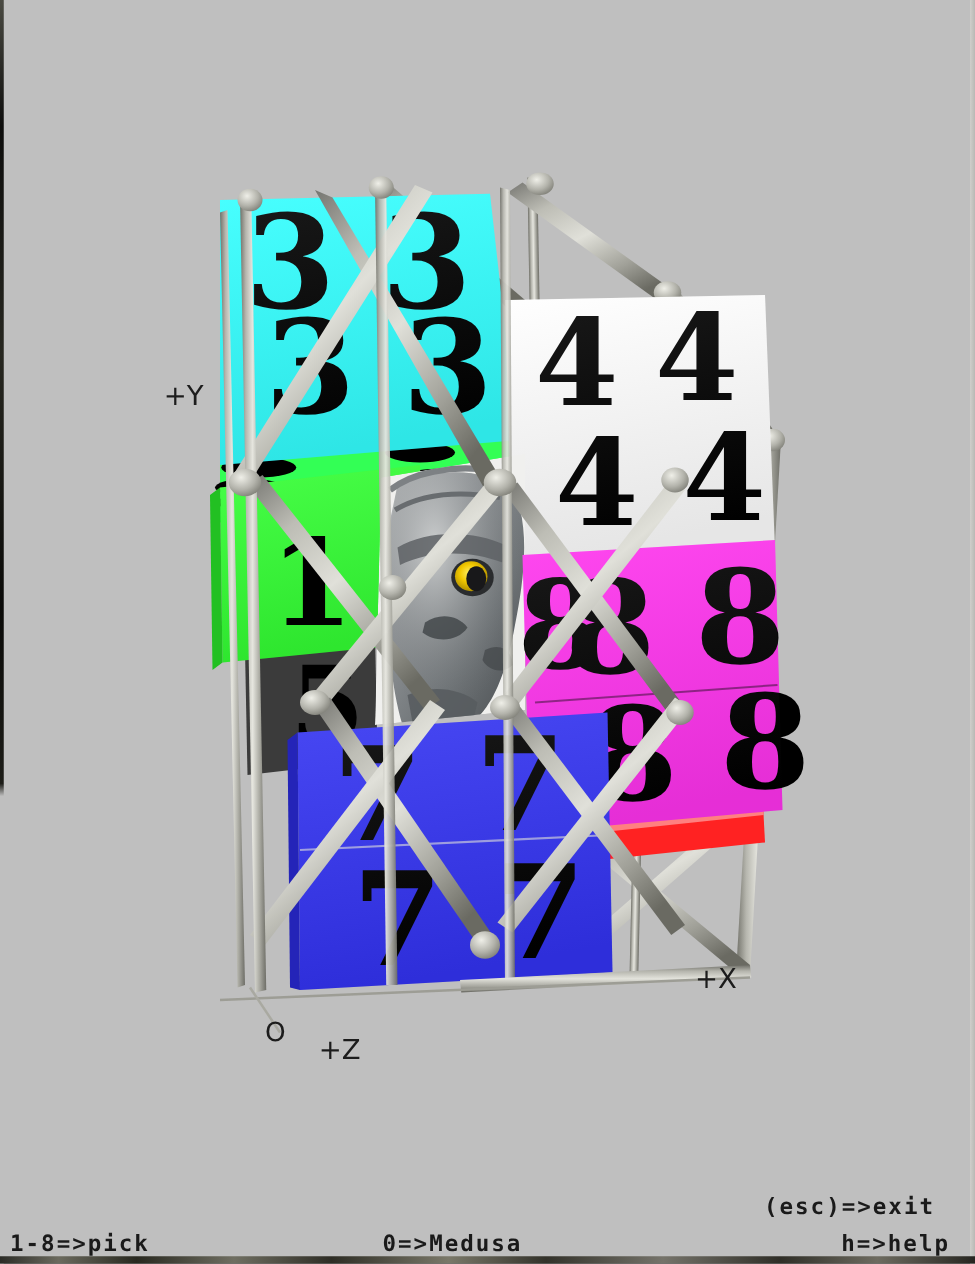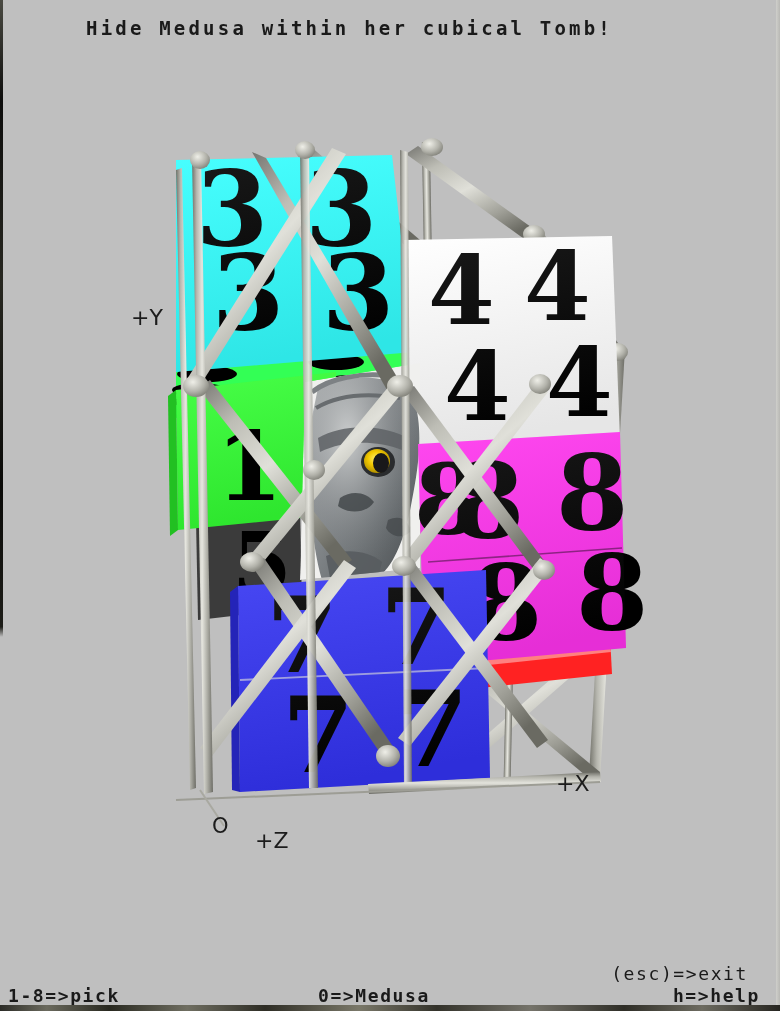--- a/index.html
+++ b/index.html
@@ -39,23 +39,23 @@
     font-family: "DejaVu Sans Mono", monospace;
     letter-spacing: 1.5px;
     white-space: pre;
   }
   #title {
     top: 17px; left: 86px;
     font-size: 19px;
     font-weight: 700;
     letter-spacing: 3.2px;
   }
-  #hud-esc   { right: 32px;  top: 955px; font-size: 18px; letter-spacing: 1.6px; font-weight: 400; margin-top: 8px;}
+  #hud-esc   { right: 32px;  top: 955px; font-size: 18px; letter-spacing: 1.6px; font-weight: 700;}
   #hud-pick  { left: 8px;    top: 985px; font-size: 18px; letter-spacing: 1.6px; font-weight: 700; text-align: center;}
-  #hud-medusa{ left: 318px;  top: 985px; font-size: 18px; letter-spacing: 1.6px; font-weight: 700;}
+  #hud-medusa{ left: 306px;  top: 985px; font-size: 18px; letter-spacing: 1.6px; font-weight: 700;}
   #hud-help  { right: 20px;  top: 985px; font-size: 18px; letter-spacing: 1.6px; font-weight: 700;}
 
   .axis-label {
     position: absolute;
     font-family: "DejaVu Sans", sans-serif;
     font-size: 22px;
     color: #1c1c1c;
     font-weight: 500;
   }
   #axis-y { left: 131px; top: 305px; }
@@ -314,21 +314,20 @@
         <ellipse cx="388" cy="756" rx="12" ry="11" fill="url(#jointG)"></ellipse>
         <ellipse cx="200" cy="160" rx="10" ry="9" fill="url(#jointG)"></ellipse>
         <ellipse cx="305" cy="150" rx="10" ry="9" fill="url(#jointG)"></ellipse>
       </g>
 
       <path d="M176,800 L600,782" stroke="#9d9d95" stroke-width="2" fill="none"></path>
       <path d="M200,790 L224,826" stroke="#a9a9a1" stroke-width="2" fill="none"></path>
     </svg>
   </div>
 
-  <div class="hud" id="title">Hide Medusa within her cubical Tomb!</div>
 
   <div class="axis-label" id="axis-y">+Y</div>
   <div class="axis-label" id="axis-x">+X</div>
   <div class="axis-label" id="axis-z">+Z</div>
   <div class="axis-label" id="axis-o">O</div>
 
   <div class="hud" id="hud-esc">(esc)=&gt;exit</div>
   <div class="hud" id="hud-pick">1-8=&gt;pick</div>
   <div class="hud" id="hud-medusa">0=&gt;Medusa</div>
   <div class="hud" id="hud-help">h=&gt;help</div>

